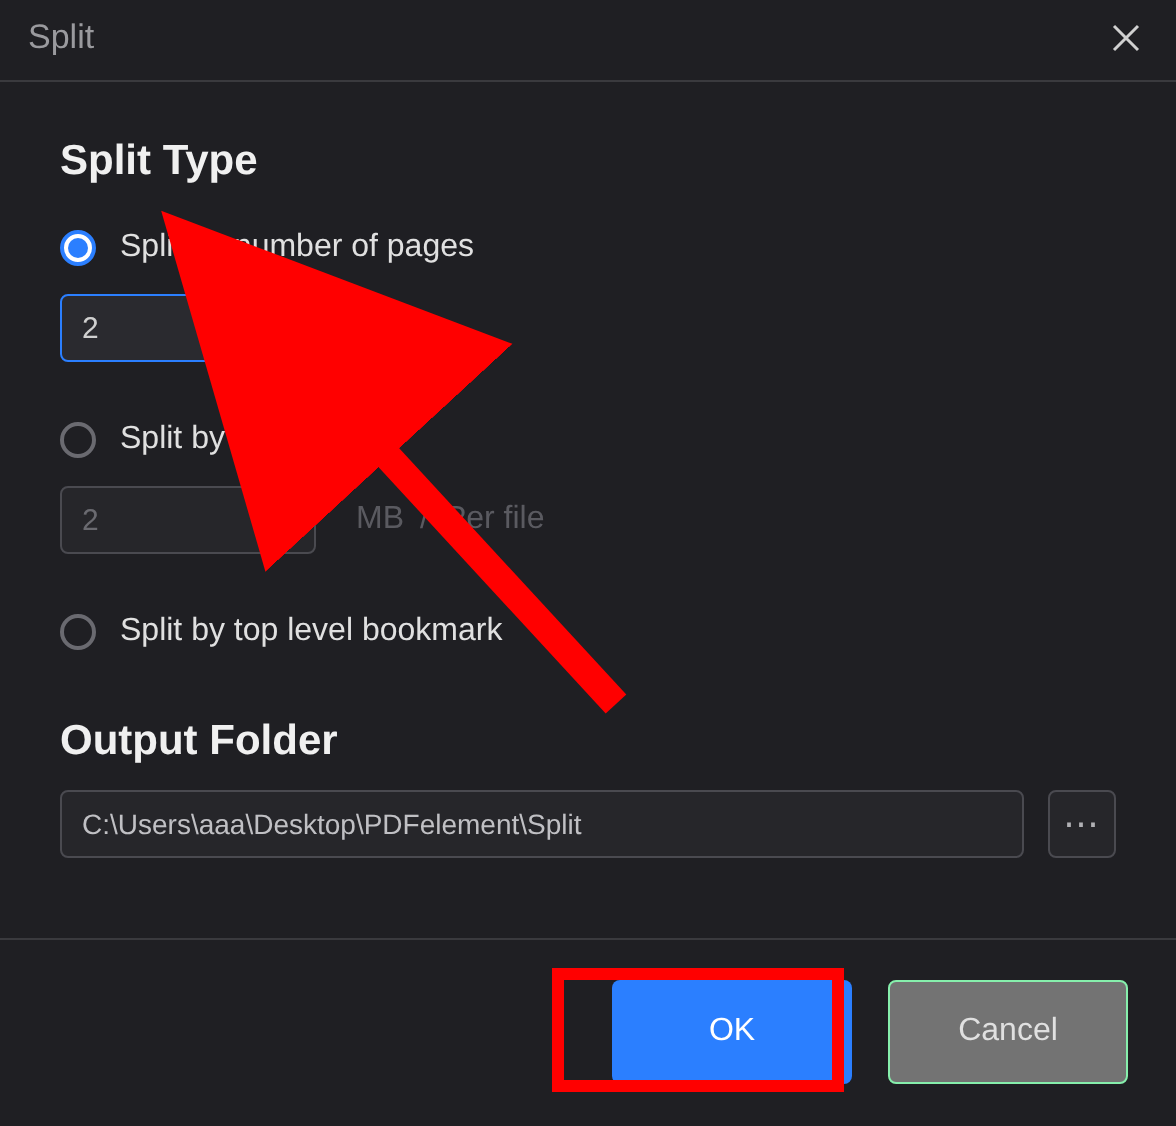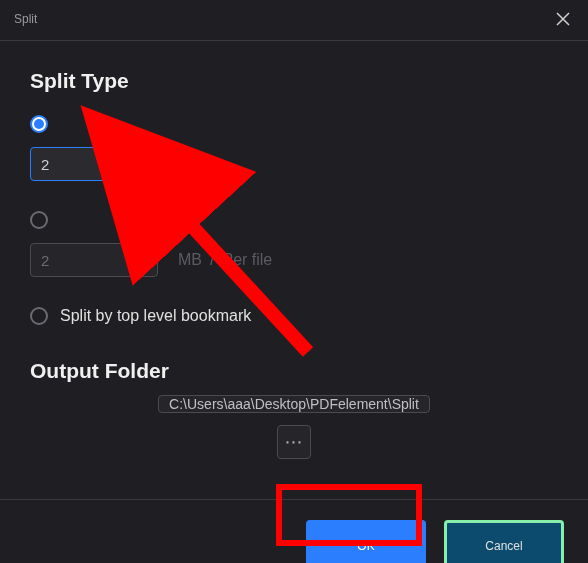--- a/index.html
+++ b/index.html
@@ -11,21 +11,21 @@
     font-size: 15px;
   }
   .titlebar {
     display: flex;
     align-items: center;
     justify-content: space-between;
     padding: 8px 14px 10px 14px;
     border-bottom: 1px solid #3a3a3e;
     color: #9a9a9e;
   }
-  .titlebar .title { font-size: 12px; }
+  .titlebar .title { font-size: 17px; }
   .close-x {
     width: 22px; height: 22px;
     display: flex; align-items: center; justify-content: center;
     cursor: pointer;
     color: #d0d0d0;
   }
   .content {
     padding: 24px 30px 10px 30px;
   }
   .section-title {
@@ -102,21 +102,20 @@
   }
   .unit-text { color: #d0d0d0; font-size: 16px; }
   .unit-text .slash { margin: 0 8px; color: #d0d0d0; }
   .unit-text.disabled { color: #5a5a60; }
   .unit-text.disabled .slash { color: #5a5a60; }
   .output-row {
     display: flex;
     align-items: center;
     gap: 12px;
     margin-top: 2px;
-    flex-direction: column;
   }
   .path-input {
     flex: 1;
     height: 34px;
     border: 1px solid #4a4a50;
     border-radius: 4px;
     background: #26262a;
     color: #c0c0c4;
     padding: 0 10px;
     font-size: 14px;
@@ -150,32 +149,32 @@
     gap: 18px;
     padding: 20px 24px;
   }
   .btn {
     height: 52px;
     min-width: 120px;
     border-radius: 4px;
     display: flex;
     align-items: center;
     justify-content: center;
-    font-size: 12px;
+    font-size: 16px;
     cursor: pointer;
   }
   .btn-primary {
     background: #2b7fff;
     color: #ffffff;
     border: none;
   }
   .btn-secondary {
-    background: #0c4a6e;
+    background: #737373;
     color: #e0e0e0;
-    border: 3px solid #86efac;
+    border: 1px solid #86efac;
   }
   
   .annotation-arrow {
     position: absolute;
     pointer-events: none;
     z-index: 100;
   }
   .ok-highlight {
     position: absolute;
     border: 6px solid #ff0000;
@@ -195,37 +194,39 @@
   </div>
 </div>
 
 <div class="content">
   <div class="section-title">Split Type</div>
 
   <div class="radio-row">
     <div class="radio-outer selected">
         <div class="radio-inner"></div>
       </div>
+    <span class="radio-label">Split by number of pages</span>
   </div>
   <div class="input-row">
     <div class="spin active">
       <div class="spin-value">2</div>
       <div class="spin-btns">
         <div class="spin-btn">
             <span>▲</span>
           </div>
         <div class="spin-btn">
             <span>▼</span>
           </div>
       </div>
     </div>
   </div>
 
   <div class="radio-row">
     <div class="radio-outer"></div>
+    <span class="radio-label">Split by file size</span>
   </div>
   <div class="input-row">
     <div class="spin">
       <div class="spin-value disabled">2</div>
       <div class="spin-btns">
         <div class="spin-btn">
             <span>▲</span>
           </div>
         <div class="spin-btn">
             <span>▼</span>

